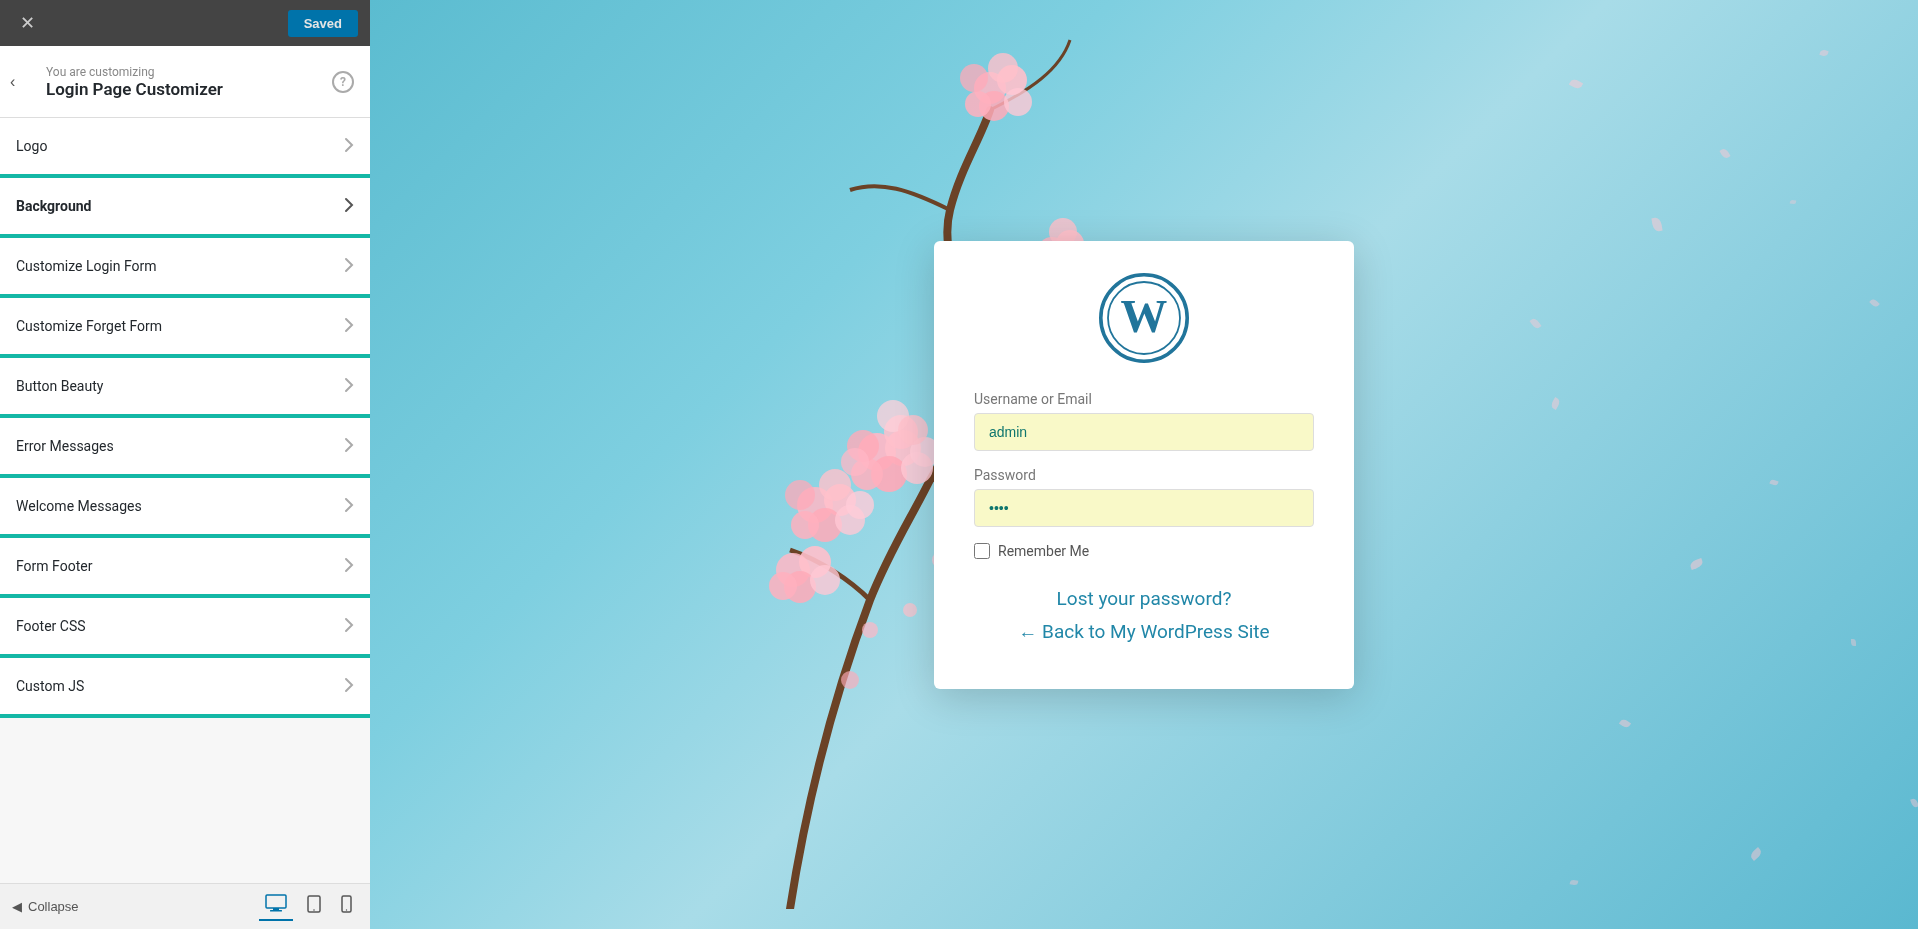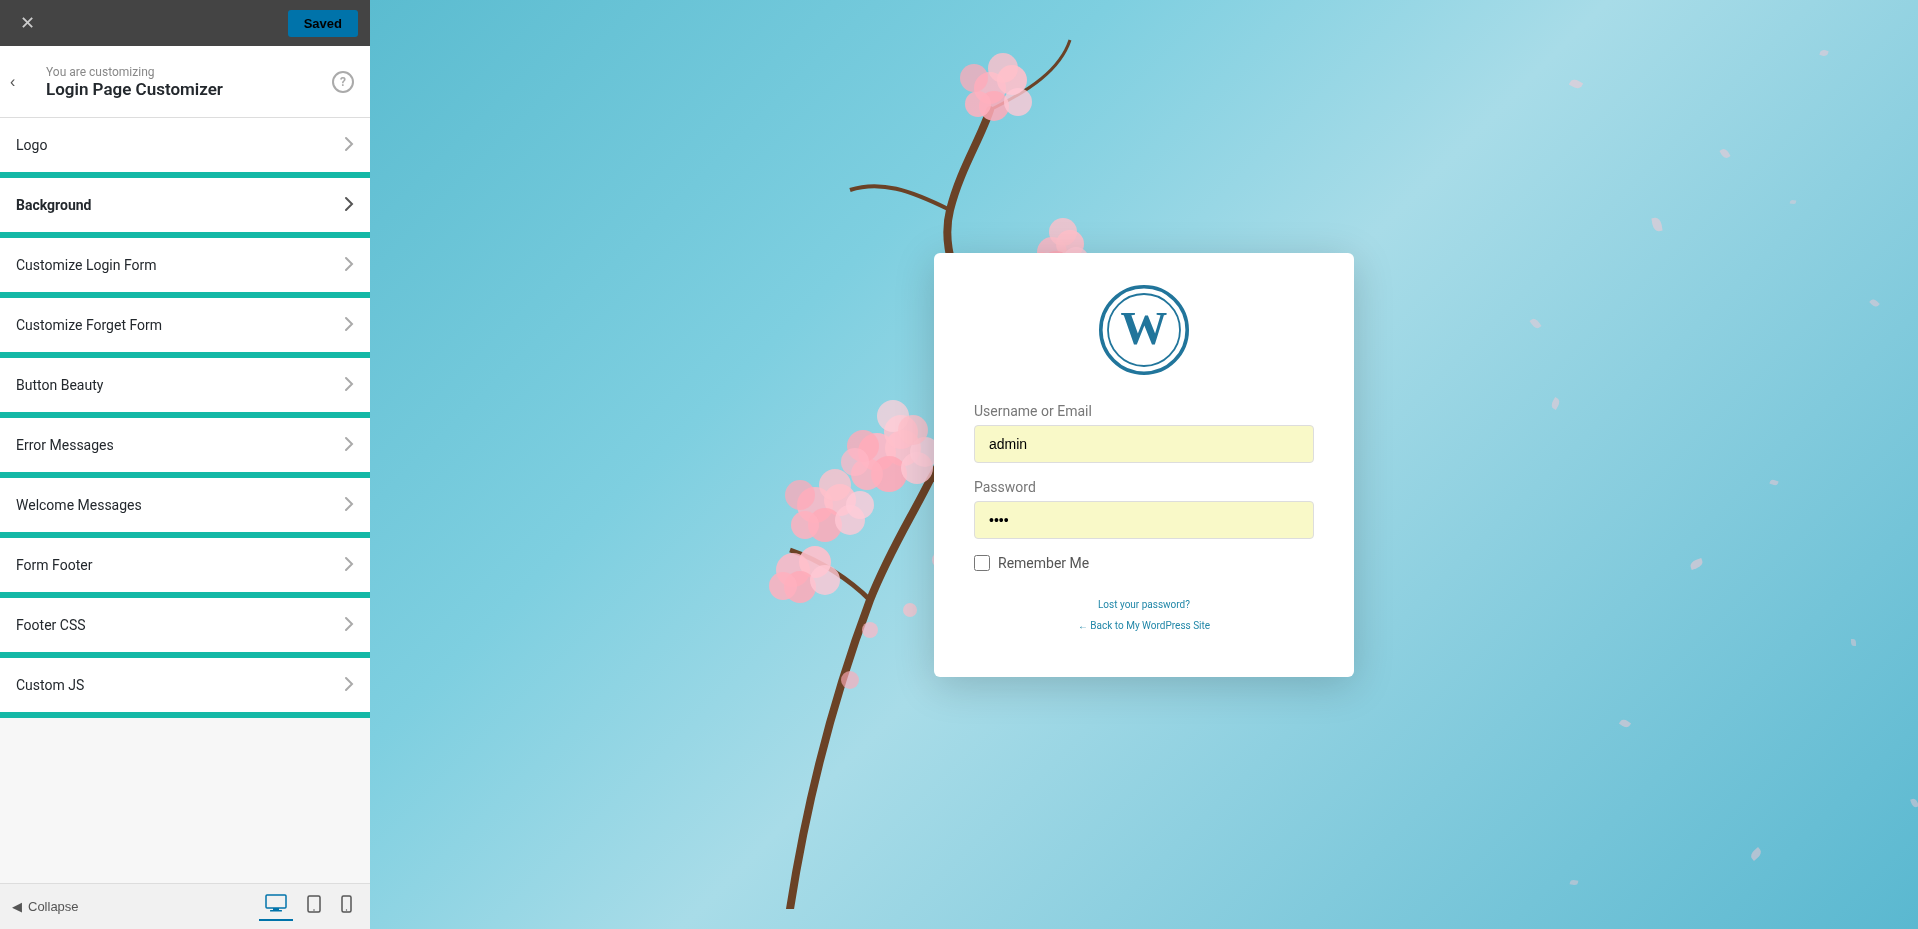--- a/index.html
+++ b/index.html
@@ -35,21 +35,21 @@
     .close-btn {
       background: none;
       border: none;
       color: #ccc;
       font-size: 18px;
       cursor: pointer;
       padding: 4px 8px;
     }
     .saved-btn {
       background: #0073aa;
-      color: #000000;
+      color: #e5e5e5;
       border: none;
       border-radius: 3px;
       padding: 6px 16px;
       font-size: 13px;
       cursor: pointer;
       font-weight: 600;
     }
 
     
     .customizing-header {
@@ -103,21 +103,21 @@
       flex: 1;
       overflow-y: auto;
       background: #f7f7f7;
     }
     .menu-item {
       display: flex;
       align-items: center;
       justify-content: space-between;
       padding: 0 16px;
       height: 60px;
-      border-bottom: 6px solid #14b8a6;
+      border-bottom: 4px solid #14b8a6;
       cursor: pointer;
       background: #fff;
       transition: background 0.15s;
     }
     .menu-item.active {
       background: #fff;
       font-weight: 700;
     }
     .menu-item-label {
       font-size: 14px;
@@ -217,21 +217,21 @@
       color: #777;
       margin-bottom: 6px;
     }
     .form-input {
       width: 100%;
       padding: 10px 14px;
       font-size: 14px;
       border: 1px solid #ddd;
       border-radius: 4px;
       background: #f9f9c8;
-      color: #000000;
+      color: #0f766e;
       outline: none;
     }
 
     .remember-me {
       display: flex;
       gap: 8px;
       margin-bottom: 14px;
     }
     .remember-checkbox {
       width: 16px;
@@ -257,21 +257,21 @@
     }
 
     .form-links {
       text-align: center;
       margin-top: 28px;
     }
     .form-link {
       display: block;
       color: #2187a8;
       text-decoration: none;
-      font-size: 10px;
+      font-size: 19px;
       margin-bottom: 10px;
     }
 
     
     .blossom-svg {
       position: absolute;
       left: 340px;
       top: -20px;
       width: 500px;
       height: 929px;

